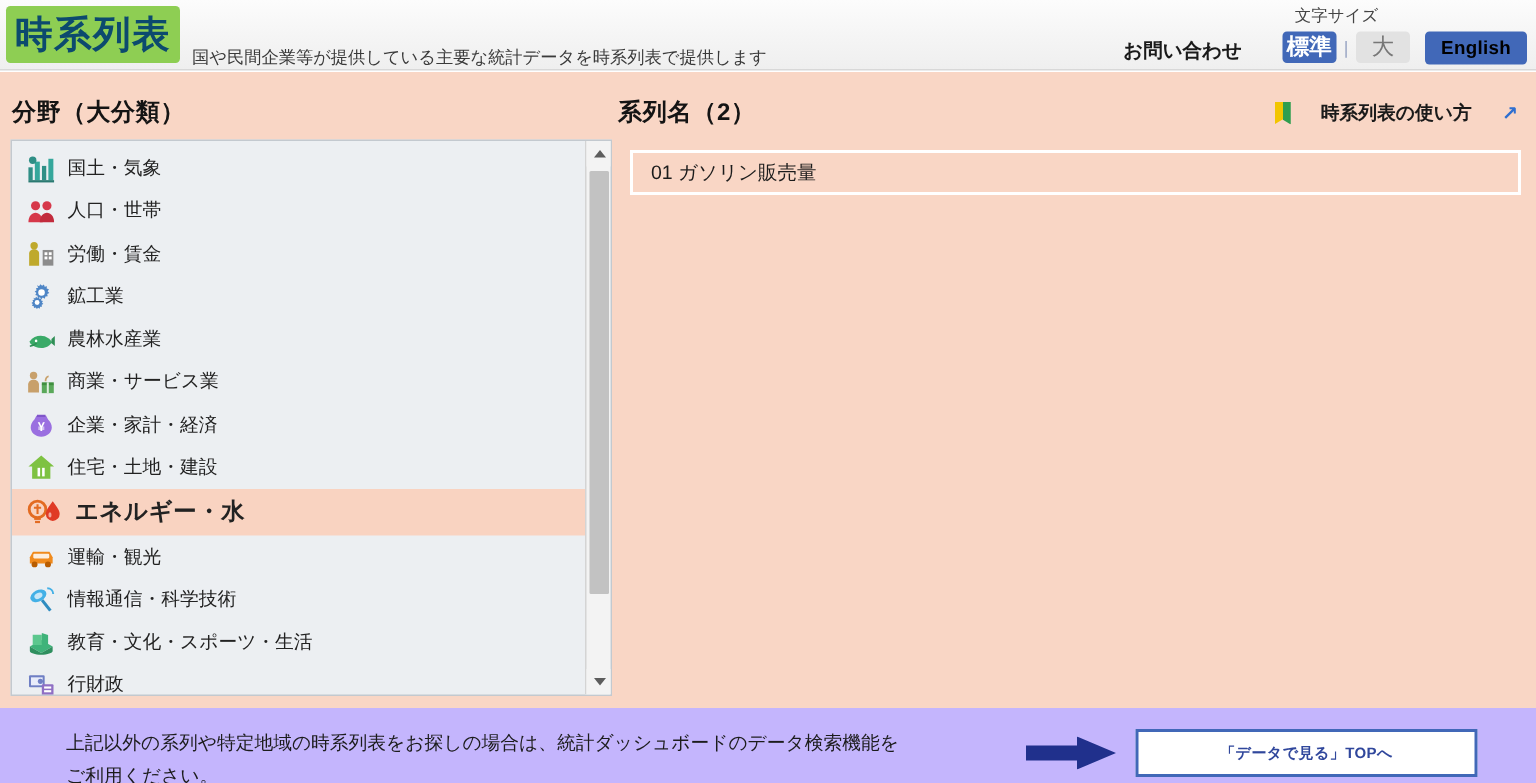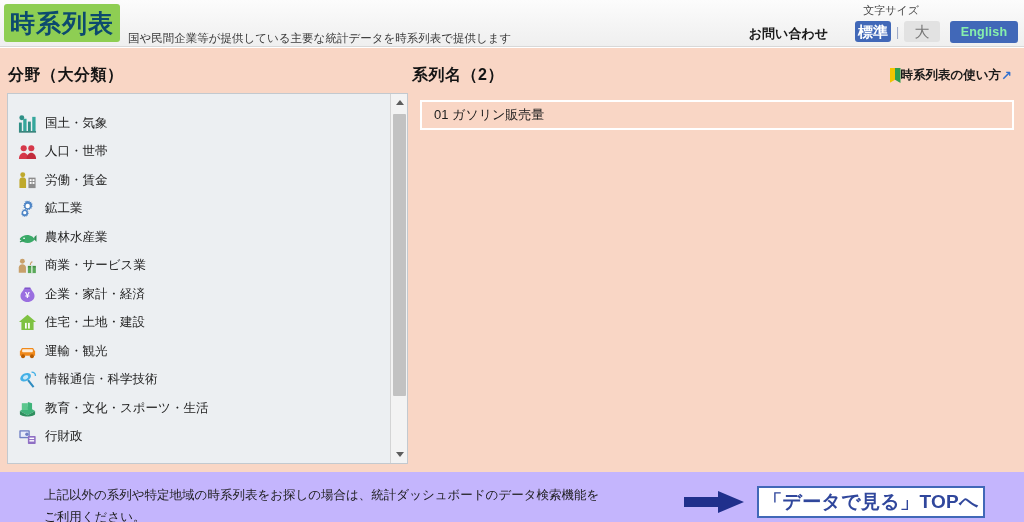--- a/index.html
+++ b/index.html
@@ -68,21 +68,21 @@
     cursor: pointer;
     line-height: 1;
   }
   .fs-btn.active { background: #4168b8; color: #ffffff; font-weight: 700; }
   .fs-btn.inactive { background: #e2e2e2; color: #777; }
   .fs-sep { color: #9aa6c4; font-size: 12px; padding: 0 5px; }
   .english-btn {
     position: absolute; right: 6px; top: 21px;
     width: 68px; height: 22px;
     background: #4168b8;
-    color: #86efac;
+    color: #000000;
     border-radius: 3px;
     font-size: 12.5px;
     font-weight: 700;
     display: flex; align-items: center; justify-content: center;
     cursor: pointer;
     letter-spacing: 0.2px;
   }
 
   
   .main-panel {
@@ -95,21 +95,21 @@
     font-size: 16px;
     font-weight: 700;
     color: #141414;
     letter-spacing: 0.5px;
   }
   #left-title  { left: 8px;   top: 17px; }
   #right-title { left: 412px; top: 17px; }
 
   .howto-link {
     position: absolute; right: 12px; top: 19px;
-    display: flex; align-items: center; gap: 0;
+    display: flex; align-items: center; gap: 20px;
     font-size: 12.5px;
     font-weight: 700;
     color: #1a1a1a;
     cursor: pointer;
     white-space: nowrap;
   }
   .book-icon {
     width: 11px; height: 15px;
     background: linear-gradient(90deg, #f2c500 0%, #f2c500 50%, #2f9e4f 50%, #2f9e4f 100%);
     clip-path: polygon(0 0, 100% 0, 100% 100%, 50% 78%, 0 100%);
@@ -121,21 +121,21 @@
   .listbox {
     position: absolute; left: 7px; top: 45px;
     width: 401px; height: 371px;
     background: #eceff2;
     border: 1px solid #c3c9cf;
     overflow: hidden;
   }
   .list-scroll {
     position: absolute; left: 0; top: 0;
     width: 382px; height: 369px;
-    padding-top: 15px;
+    padding-top: 4px;
   }
   .list-item {
     display: flex; align-items: center;
     height: 28.5px;
     padding-left: 10px;
     gap: 8px;
     cursor: pointer;
     font-size: 12.5px;
     color: #222;
     white-space: nowrap;
@@ -216,21 +216,21 @@
   .arrow-graphic {
     position: absolute; left: 684px; top: 491px;
     width: 60px; height: 22px;
   }
   .top-button {
     position: absolute; left: 757px; top: 486px;
     width: 228px; height: 32px;
     border: 2px solid #4168b8;
     background: #ffffff;
     display: flex; align-items: center; justify-content: center;
-    font-size: 19px;
+    font-size: 10px;
     font-weight: 700;
     color: #30479c;
     cursor: pointer;
     letter-spacing: 0.3px;
     white-space: nowrap;
   }
 </style>
 </head>
 <body>
 
@@ -350,20 +350,35 @@
         <div class="list-item">
           <span class="li-icon">
             <svg viewBox="0 0 20 20" width="19" height="19">
               <path d="M10 1.8L19 9.4h-2.6V18H3.6V9.4H1z" fill="#7ec242"></path>
               <rect x="7.4" y="10.4" width="1.8" height="6" fill="#fff"></rect>
               <rect x="10.6" y="10.4" width="1.8" height="6" fill="#fff"></rect>
             </svg>
           </span>
           <span>住宅・土地・建設</span>
         </div>
+        <div class="list-item selected">
+          <span class="li-icon">
+            <svg viewBox="0 0 26 22" width="24" height="22">
+              <g>
+                <circle cx="7.6" cy="8.4" r="6" fill="none" stroke="#e36b22" stroke-width="2.1"></circle>
+                <rect x="5.2" y="14.3" width="4.8" height="1.7" fill="#e36b22"></rect>
+                <rect x="5.8" y="16.7" width="3.6" height="1.6" fill="#e36b22"></rect>
+                <path d="M7.6 4.6v7.2M5 7.2h5.2" stroke="#e36b22" stroke-width="1.5"></path>
+              </g>
+              <path d="M18.6 2.6c3 4.2 5 6.6 5 9.1a5 5 0 0 1-10 0c0-2.5 2-4.9 5-9.1z" fill="#e03a25"></path>
+              <ellipse cx="16.6" cy="12.4" rx="1.1" ry="1.9" fill="#fff" opacity=".55"></ellipse>
+            </svg>
+          </span>
+          <span>エネルギー・水</span>
+        </div>
         <div class="list-item">
           <span class="li-icon">
             <svg viewBox="0 0 20 20" width="19" height="19">
               <path d="M2 14.4V10l2.2-3.8h11.6L18 10v4.4z" fill="#f08a1c"></path>
               <rect x="4.4" y="7.6" width="11.2" height="3.2" rx="0.8" fill="#fff" opacity=".85"></rect>
               <circle cx="5.3" cy="15" r="2.1" fill="#b85c00"></circle>
               <circle cx="14.7" cy="15" r="2.1" fill="#b85c00"></circle>
             </svg>
           </span>
           <span>運輸・観光</span>

